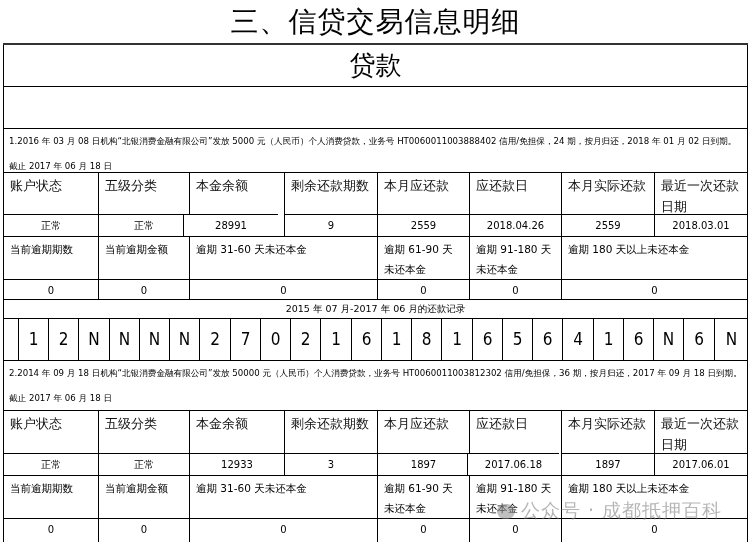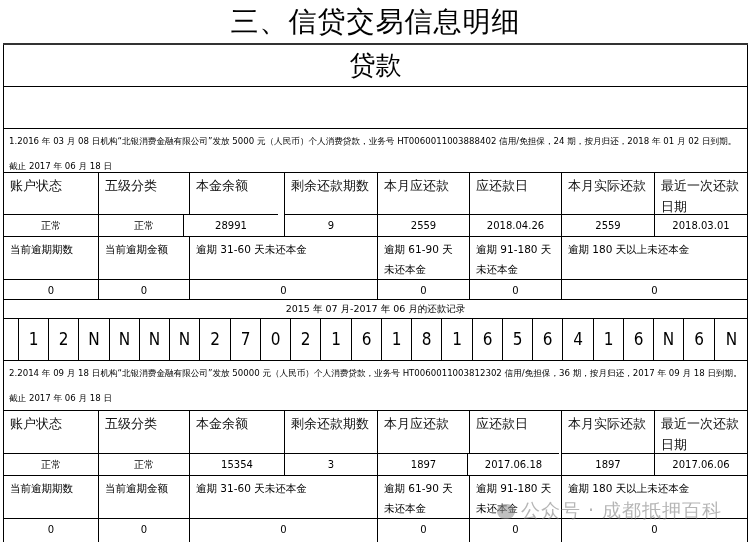--- a/index.html
+++ b/index.html
@@ -110,26 +110,26 @@
   <div class="cell hdr" style="left:95px;top:0;width:91px;height:43px">五级分类</div>
   <div class="cell hdr" style="left:186px;top:0;width:95px;height:43px">本金余额</div>
   <div class="cell hdr" style="left:281px;top:0;width:93px;height:43px">剩余还款期数</div>
   <div class="cell hdr" style="left:374px;top:0;width:92px;height:43px">本月应还款</div>
   <div class="cell hdr" style="left:466px;top:0;width:92px;height:43px">应还款日</div>
   <div class="cell hdr" style="left:558px;top:0;width:93px;height:43px">本月实际还款</div>
   <div class="cell hdr last" style="left:651px;top:0;width:94px;height:43px">最近一次还款日期</div>
 
   <div class="cell val" style="left:0;top:43px;width:95px;height:22px">正常</div>
   <div class="cell val" style="left:95px;top:43px;width:91px;height:22px">正常</div>
-  <div class="cell val" style="left:186px;top:43px;width:95px;height:22px">15354</div>
+  <div class="cell val" style="left:186px;top:43px;width:95px;height:22px">12933</div>
   <div class="cell val" style="left:281px;top:43px;width:93px;height:22px">3</div>
   <div class="cell val" style="left:374px;top:43px;width:92px;height:22px">1897</div>
   <div class="cell val" style="left:464px;top:43px;width:92px;height:22px">2017.06.18</div>
   <div class="cell val" style="left:558px;top:43px;width:93px;height:22px">1897</div>
-  <div class="cell val last" style="left:651px;top:43px;width:94px;height:22px">2017.06.06</div>
+  <div class="cell val last" style="left:651px;top:43px;width:94px;height:22px">2017.06.01</div>
 
   <div class="cell sub" style="left:0;top:65px;width:95px;height:43px">当前逾期期数</div>
   <div class="cell sub" style="left:95px;top:65px;width:91px;height:43px">当前逾期金额</div>
   <div class="cell sub" style="left:186px;top:65px;width:188px;height:43px">逾期 31-60 天未还本金</div>
   <div class="cell sub" style="left:374px;top:65px;width:92px;height:43px">逾期 61-90 天未还本金</div>
   <div class="cell sub" style="left:466px;top:65px;width:92px;height:43px">逾期 91-180 天未还本金</div>
   <div class="cell sub last" style="left:558px;top:65px;width:187px;height:43px">逾期 180 天以上未还本金</div>
 
   <div class="cell val" style="left:0;top:108px;width:95px;height:24px">0</div>
   <div class="cell val" style="left:95px;top:108px;width:91px;height:24px">0</div>

